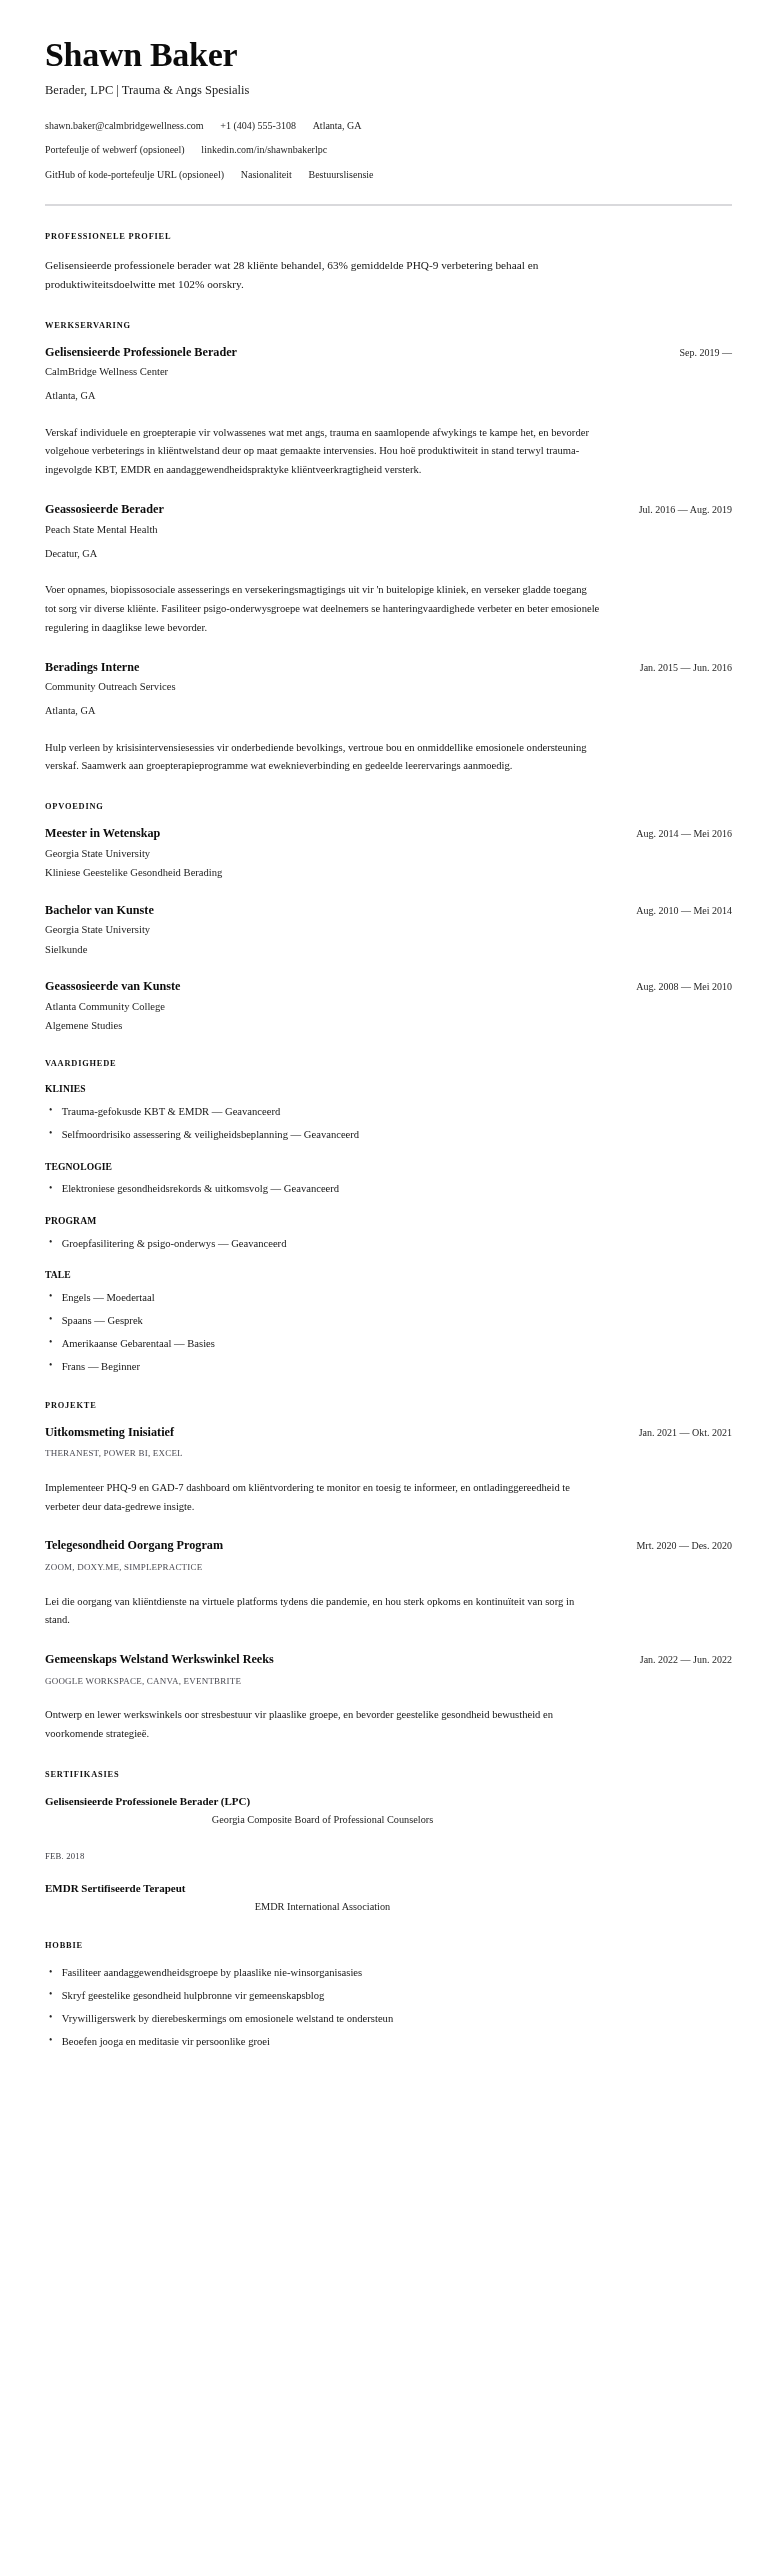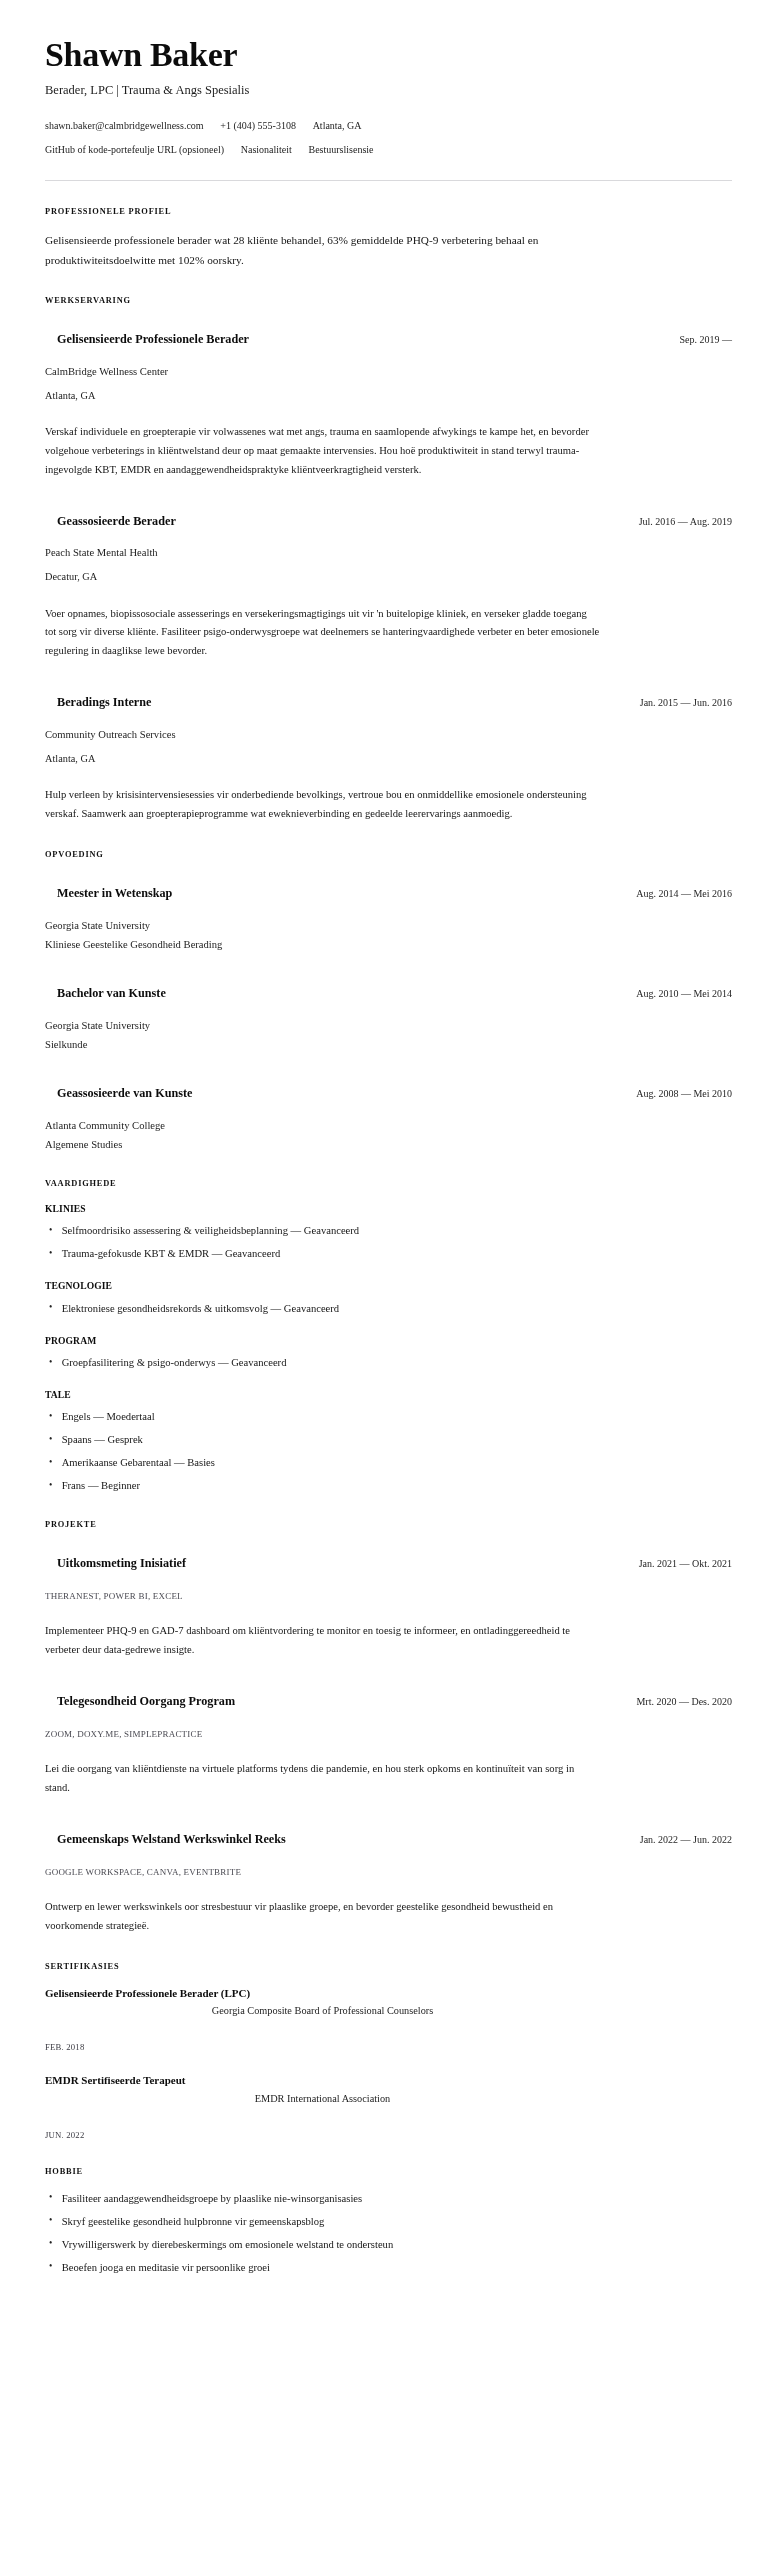--- a/index.html
+++ b/index.html
@@ -87,21 +87,21 @@
     justify-content: space-between;
     align-items: baseline;
     width: 687px;
     gap: 15.4px;
   }
   .entry-title {
     font-size: 12.2px;
     font-weight: 700;
     line-height: 1.3;
     color: #0c0c0c;
-    margin: 12px;
+    margin: 0;
   }
   .entry-date {
     font-size: 10px;
     font-weight: 400;
     color: #262626;
     white-space: nowrap;
     text-align: right;
     line-height: 1.3;
   }
   .entry-sub {
@@ -203,20 +203,24 @@
   <header>
     <h1 class="hdr-name">Shawn Baker</h1>
     <div class="hdr-title">Berader, LPC | Trauma &amp; Angs Spesialis</div>
 
     <div class="contact-row">
       <span class="contact-item">shawn.baker@calmbridgewellness.com</span>
       <span class="contact-item">+1 (404) 555-3108</span>
       <span class="contact-item">Atlanta, GA</span>
     </div>
 
+    <div class="contact-row">
+      <span class="contact-item">Portefeulje of webwerf (opsioneel)</span>
+      <span class="contact-item">linkedin.com/in/shawnbakerlpc</span>
+    </div>
 
     <div class="contact-row">
       <span class="contact-item">GitHub of kode-portefeulje URL (opsioneel)</span>
       <span class="contact-item">Nasionaliteit</span>
       <span class="contact-item">Bestuurslisensie</span>
     </div>
   </header>
 
   <div class="rule"></div>
 
@@ -289,22 +293,22 @@
       <div class="entry-sub">Algemene Studies</div>
     </div>
   </section>
 
   <section class="section">
     <h2 class="section-heading">VAARDIGHEDE</h2>
 
     <div class="skill-group">
       <h3 class="skill-group-heading">KLINIES</h3>
       <ul class="bullets">
+        <li>Trauma-gefokusde KBT &amp; EMDR — Geavanceerd</li>
         <li>Selfmoordrisiko assessering &amp; veiligheidsbeplanning — Geavanceerd</li>
-        <li>Trauma-gefokusde KBT &amp; EMDR — Geavanceerd</li>
       </ul>
     </div>
 
     <div class="skill-group">
       <h3 class="skill-group-heading">TEGNOLOGIE</h3>
       <ul class="bullets">
         <li>Elektroniese gesondheidsrekords &amp; uitkomsvolg — Geavanceerd</li>
       </ul>
     </div>
 
@@ -362,21 +366,20 @@
 
     <div class="cert">
       <div class="cert-title">Gelisensieerde Professionele Berader (LPC)</div>
       <div class="cert-issuer">Georgia Composite Board of Professional Counselors</div>
       <div class="cert-date">FEB. 2018</div>
     </div>
 
     <div class="cert">
       <div class="cert-title">EMDR Sertifiseerde Terapeut</div>
       <div class="cert-issuer">EMDR International Association</div>
-      <div class="cert-date">JUN. 2022</div>
     </div>
   </section>
 
   <section class="section">
     <h2 class="section-heading">HOBBIE</h2>
     <ul class="bullets">
       <li>Fasiliteer aandaggewendheidsgroepe by plaaslike nie-winsorganisasies</li>
       <li>Skryf geestelike gesondheid hulpbronne vir gemeenskapsblog</li>
       <li>Vrywilligerswerk by dierebeskermings om emosionele welstand te ondersteun</li>
       <li>Beoefen jooga en meditasie vir persoonlike groei</li>

